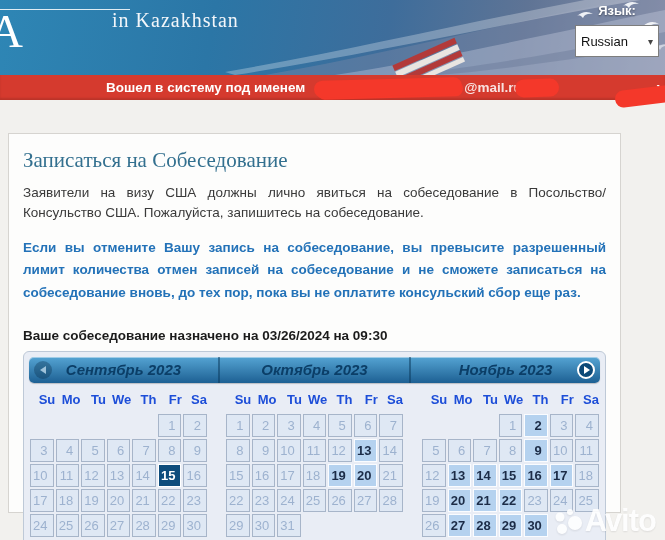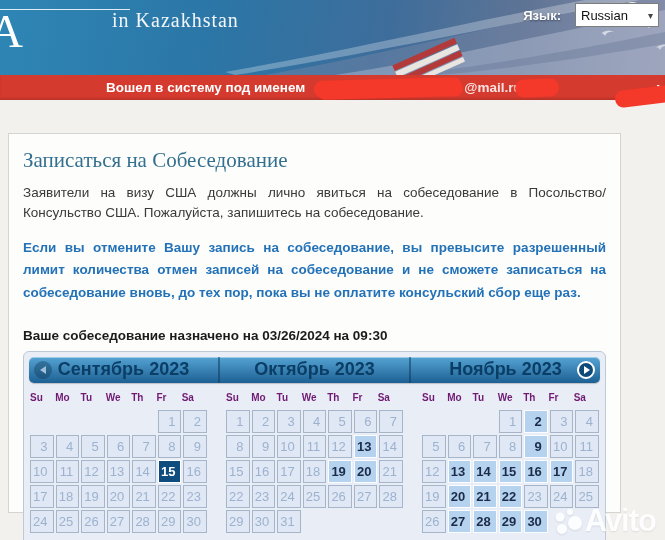--- a/index.html
+++ b/index.html
@@ -6,23 +6,23 @@
   html,body { width:665px; height:540px; overflow:hidden; }
   body { font-family:"Liberation Sans", sans-serif; background:#f2f1ee; position:relative; }
 
   
   .header { position:relative; height:75px; overflow:hidden;
     background:linear-gradient(100deg, var(--header-teal,#2e86b5) 0%, #2b76a6 32%, #3e6d9b 58%, #5f7495 78%, #8a91aa 100%); }
   .flag-art { position:absolute; right:0; top:0; width:440px; height:75px; }
   .hairline { position:absolute; left:0; top:9px; width:130px; height:1px; background:rgba(255,255,255,.85); }
   .logo-a { position:absolute; left:-11px; top:8px; font-family:"Liberation Serif",serif; font-size:47px; color:#fff; line-height:1; }
   .in-kz { position:absolute; left:112px; top:9px; font-family:"Liberation Serif",serif; font-size:20px; color:#f3f6fa; letter-spacing:1px; }
-  .lang { position:absolute; top:3px; right:6px; display:flex; align-items:center; gap:14px; }
+  .lang { position:absolute; top:3px; right:6px; display:flex; align-items:center; gap:7px;flex-direction:column; }
   .lang-label { color:#fff; font-weight:bold; font-size:13px; text-shadow:0 1px 2px rgba(0,0,0,.45); }
-  .lang-select { background:#fff; border:1px solid #7d7d7d; height:24px; min-width:84px; padding:0 5px;
+  .lang-select { background:#fff; border:1px solid #7d7d7d; height:32px; min-width:84px; padding:0 5px;
     display:flex; align-items:center; justify-content:space-between; gap:8px; font-size:13px; color:#111; cursor:default; }
   .lang-caret { font-size:10px; color:#444; }
 
   
   .red-bar { position:relative; height:25px; background:var(--red-bar,#d53a2e);
     box-shadow:inset 0 -2px 2px rgba(0,0,0,.12); z-index:5; }
   .red-bar-content { height:100%; display:flex; align-items:center; justify-content:center;
     color:#fff; font-weight:bold; font-size:13.5px; white-space:nowrap; }
   .redact { background:var(--redact,#f4382a); border-radius:9px; display:inline-block; }
   .redact.b1 { width:148px; height:17px; margin:0 2px 0 9px; transform:rotate(-1.5deg);
@@ -41,35 +41,35 @@
   .warning { font-size:13.5px; font-weight:bold; color:var(--warning-text,#2372b8);
     text-align:justify; line-height:1.68; margin-bottom:23px;margin-top:13px; }
   .appt { font-size:13.5px; font-weight:bold; color:#1b1b1b; margin-bottom:8px; }
 
   
   .calendar { position:relative; background:#e9edf5; border:1px solid #bec9d7; border-radius:6px; padding:5px 5px 14px; }
   .cal-header { position:relative; display:flex; height:26px; border-radius:5px; overflow:hidden;
     background:linear-gradient(var(--cal-head-top,#55a4d3), var(--cal-head-bot,#1d6093));
     box-shadow:inset 0 1px 0 rgba(255,255,255,.45), 0 1px 1px rgba(0,0,0,.2); }
   .cal-seg { flex:1; display:flex; align-items:center; justify-content:center;
-    font-weight:bold; font-size:18px; color:#0b3e67; }
+    font-weight:bold; font-size:15px; color:#0b3e67;font-style:italic; }
   .cal-seg + .cal-seg { border-left:2px solid rgba(10,55,90,.5); }
   .nav-btn { position:absolute; top:4px; width:18px; height:18px; border-radius:50%;
     display:flex; align-items:center; justify-content:center; cursor:pointer; }
   .nav-prev { left:5px; background:rgba(8,45,75,.35); }
   .nav-prev .tri { width:0; height:0; border-top:4px solid transparent; border-bottom:4px solid transparent;
     border-right:6px solid #9fc2da; margin-right:1px; }
   .nav-next { right:5px; background:#0d4a78; border:2px solid #fff; }
   .nav-next .tri { width:0; height:0; border-top:4px solid transparent; border-bottom:4px solid transparent;
     border-left:6px solid #fff; margin-left:2px; }
 
   .months { display:flex; gap:19px; margin-top:7px; padding:0 1px; }
   .month { flex:1; }
   .weekdays { display:grid; grid-template-columns:repeat(7,1fr); margin:2px 0 7px; }
-  .wd { text-align:left; font-weight:bold; font-size:10px; color:#701a75; }
+  .wd { text-align:right; font-weight:bold; font-size:13px; color:#1d4ed8; }
   .grid { display:grid; grid-template-columns:repeat(7,1fr); gap:2px; }
   .day { height:23px; border:1px solid #a7b5c9; background:var(--day-disabled,#dfe8f4);
     color:#9db2cf; font-size:13px; text-align:right; padding:3px 5px 0 0; }
   .day.empty { visibility:hidden; }
   .day.avail { background:var(--day-avail,#b5d2ef); border-color:#fafcff; color:#1c2c47; font-weight:bold; }
   .day.sel { background:var(--day-selected,#0d4c7c); border-color:#fff; color:#fff; font-weight:bold; }
 
   
   .watermark { position:absolute; right:9px; bottom:1px; display:flex; align-items:center; gap:0;
     opacity:.9; z-index:10; pointer-events:none; }

